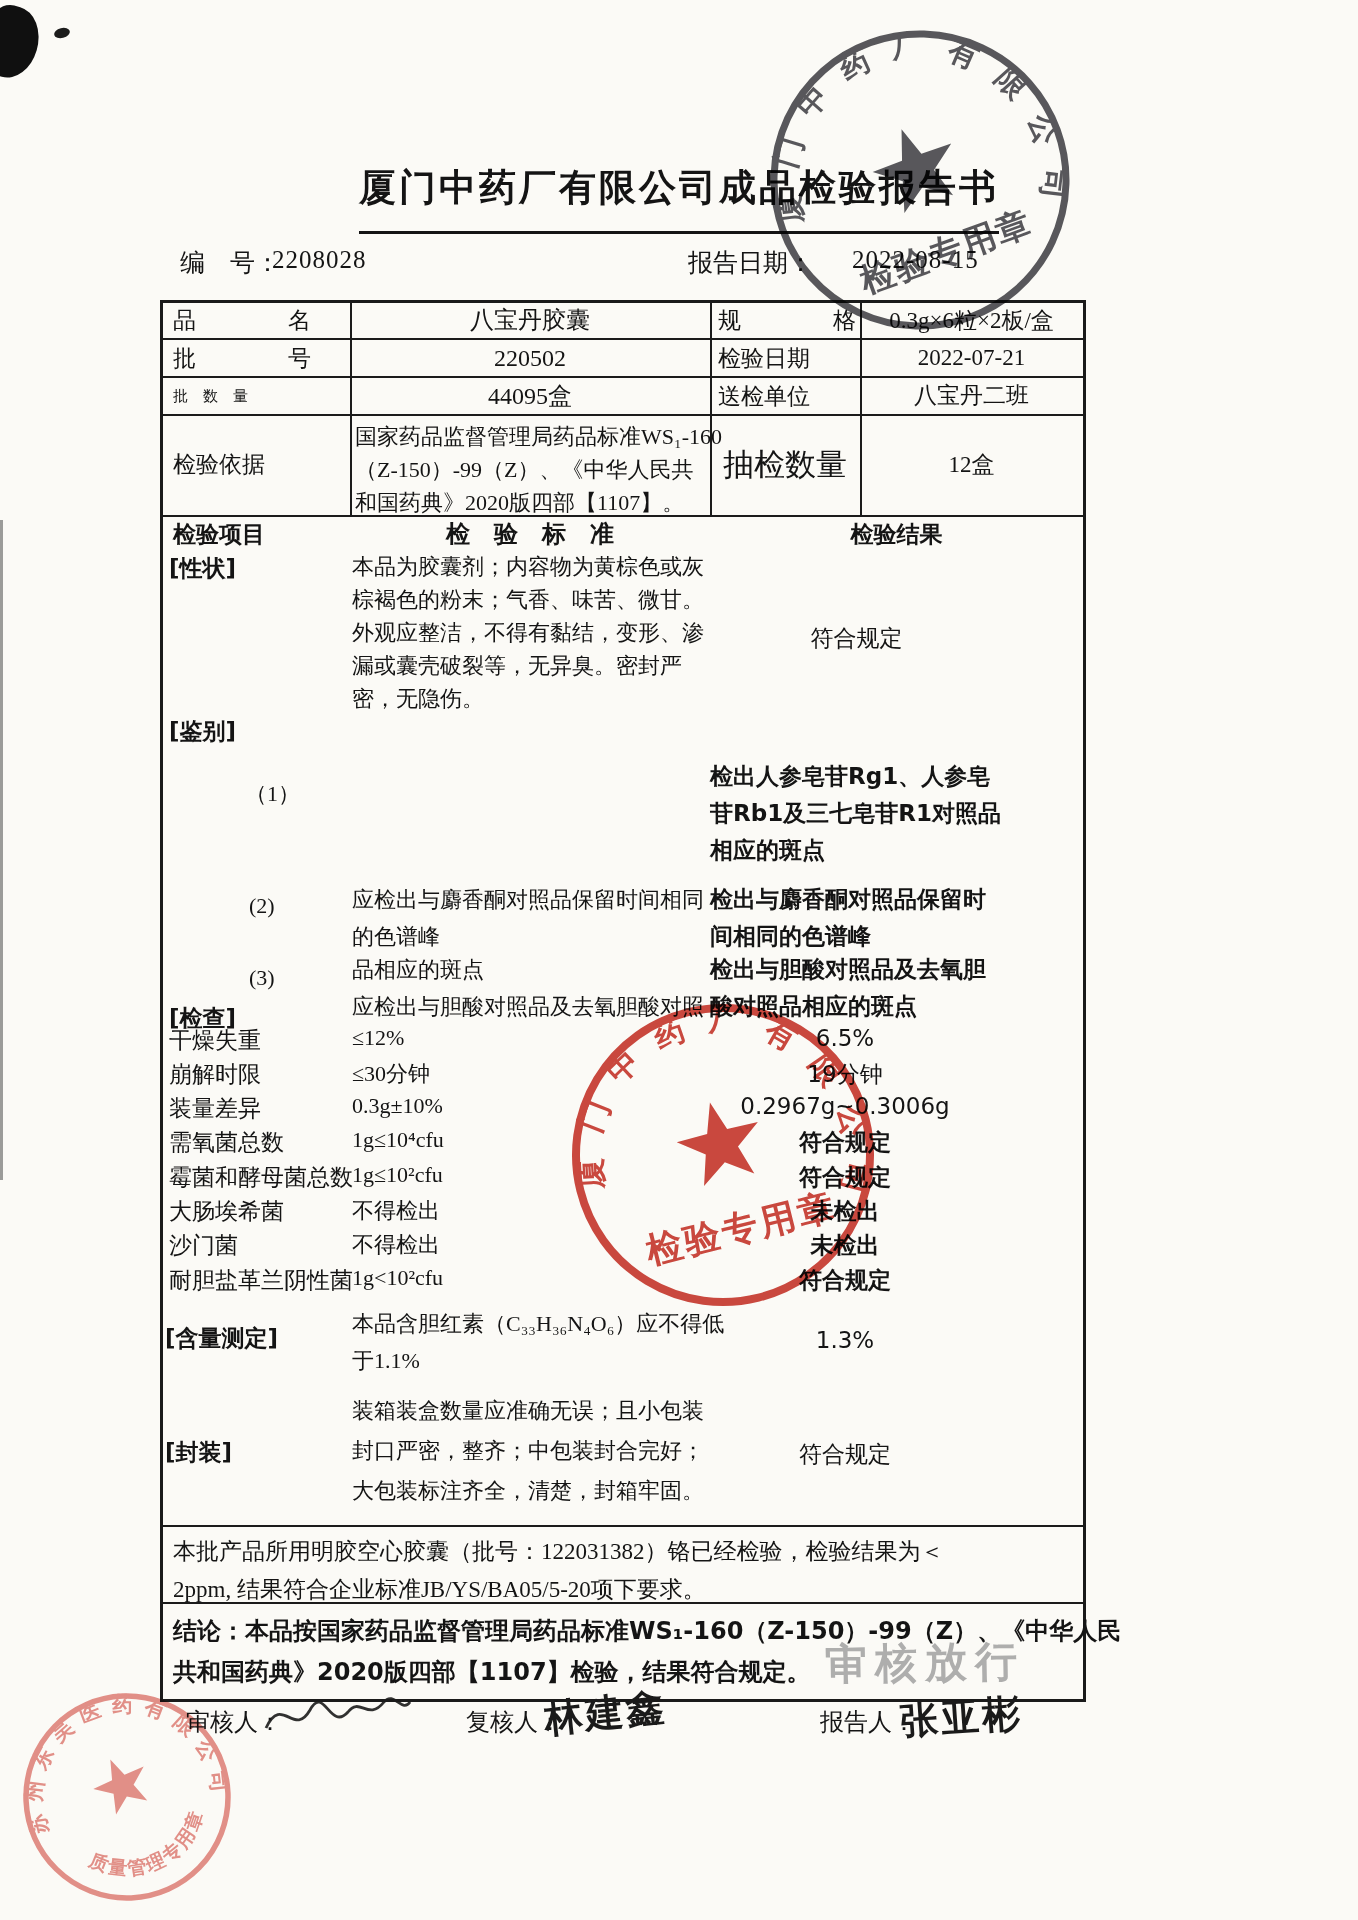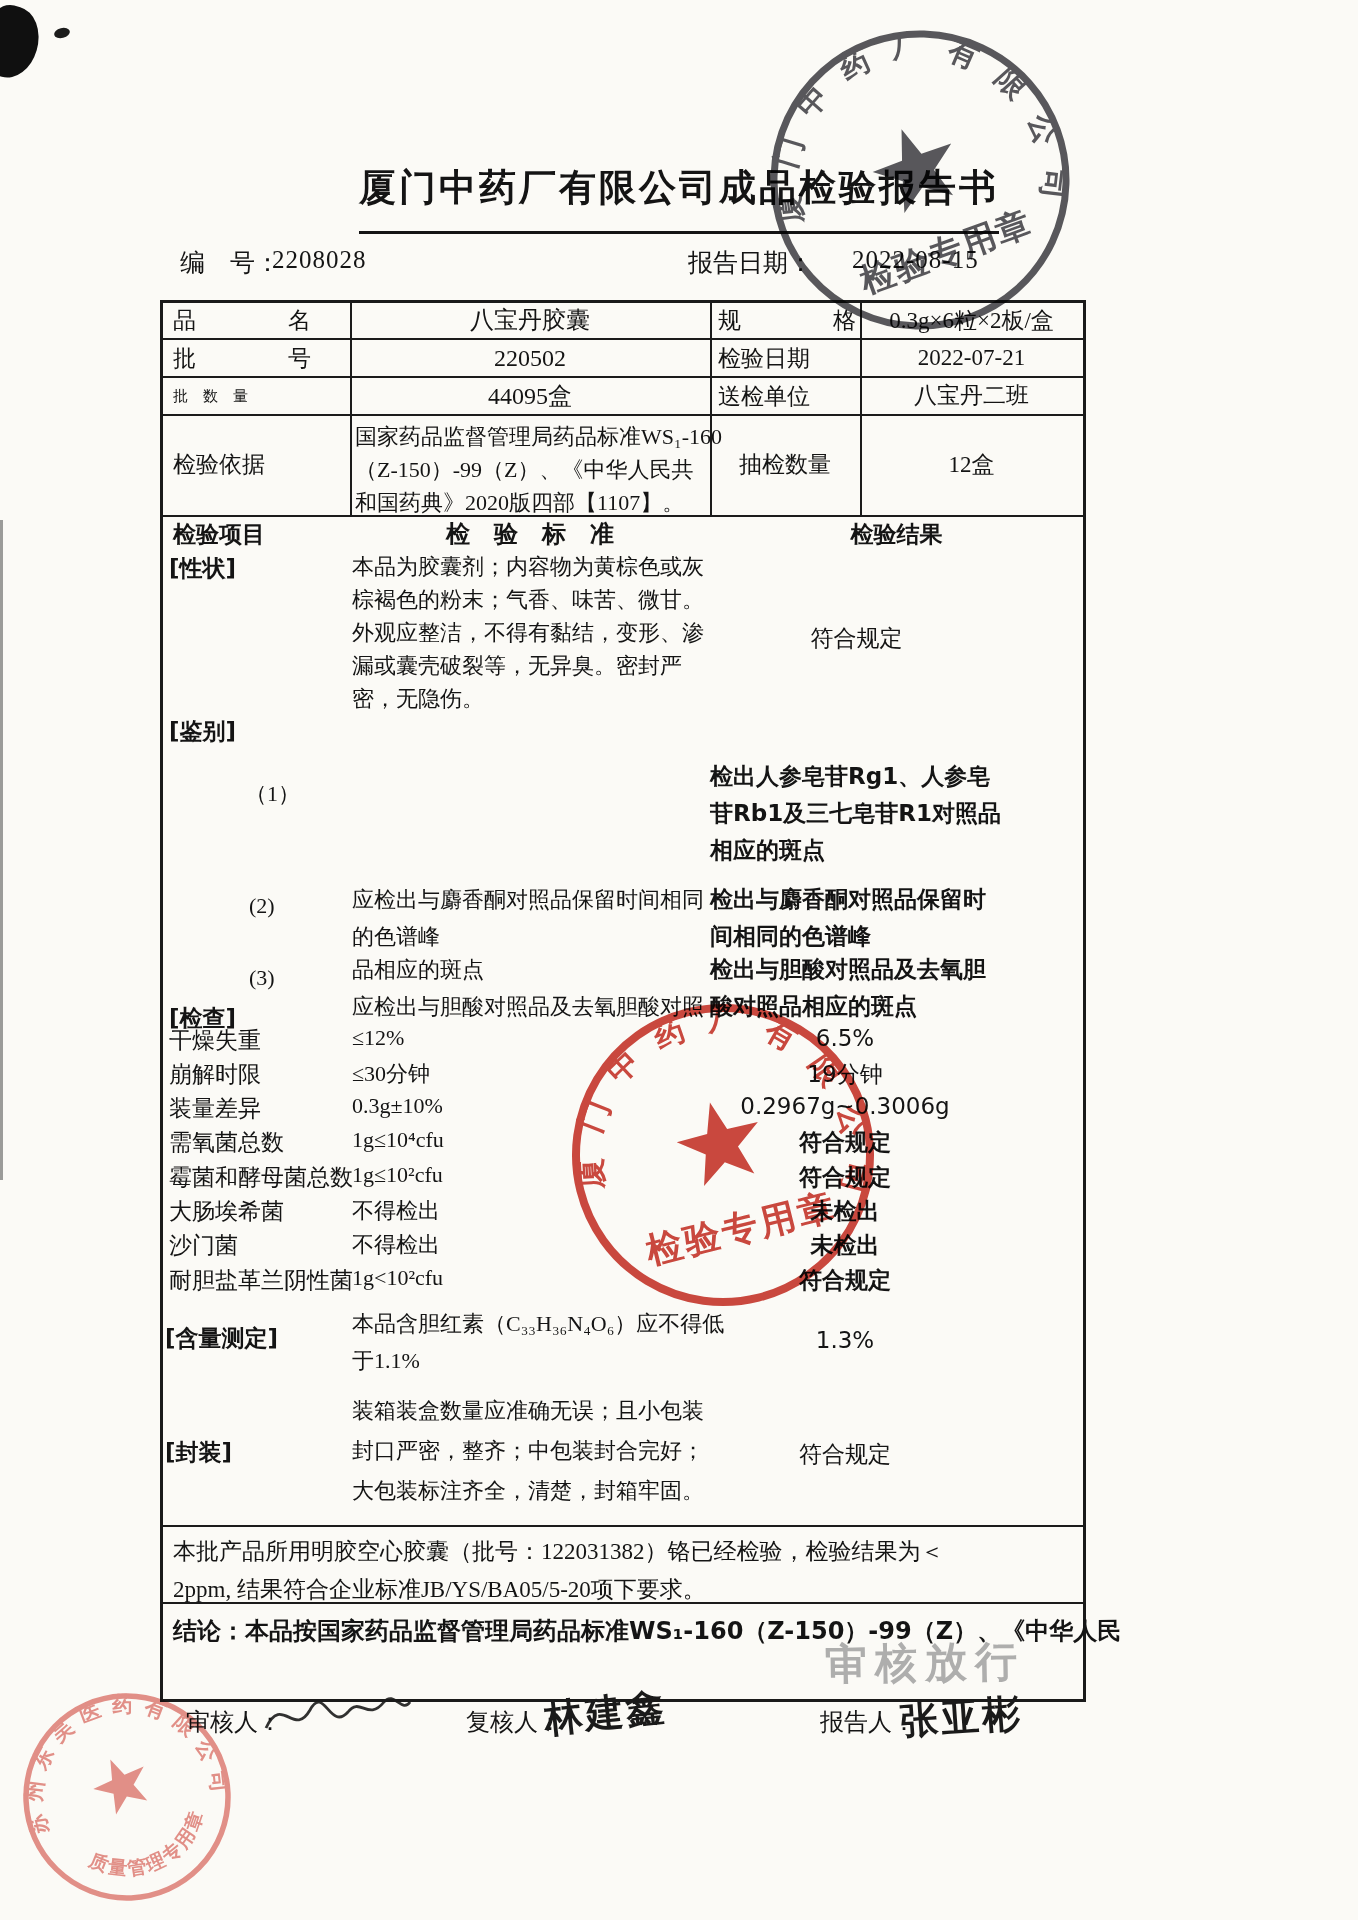--- a/index.html
+++ b/index.html
@@ -60,21 +60,21 @@
   <div class="cell ctr" style="left:187px;top:75px;width:360px;height:36px;line-height:36px;font-size:24px">44095盒</div>
   <div class="cell sans" style="left:555px;top:75px;height:36px;line-height:36px;font-size:23px">送检单位</div>
   <div class="cell ctr" style="left:697px;top:75px;width:223px;height:36px;line-height:36px;font-size:23px">八宝丹二班</div>
 
   <div class="cell sans" style="left:10px;top:111px;height:101px;line-height:101px;font-size:23px">检验依据</div>
   <div class="cell" style="left:192px;top:117px">
     <div class="std">国家药品监督管理局药品标准WS₁-160</div>
     <div class="std">（Z-150）-99（Z）、《中华人民共</div>
     <div class="std">和国药典》2020版四部【1107】。</div>
   </div>
-  <div class="cell sans ctr" style="left:547px;top:111px;width:150px;height:101px;line-height:101px;font-size:23px">抽检数量</div>
+  <div class="cell sans ctr" style="left:547px;top:111px;width:150px;height:101px;line-height:101px;font-size:31px">抽检数量</div>
   <div class="cell ctr" style="left:697px;top:111px;width:223px;height:101px;line-height:101px;font-size:23px">12盒</div>
 
   <div class="cell sans b" style="left:10px;top:212px;height:38px;line-height:38px;font-size:23px">检验项目</div>
   <div class="cell sans b ctr" style="left:187px;top:212px;width:360px;height:38px;line-height:38px;font-size:24px">检　验　标　准</div>
   <div class="cell sans b ctr" style="left:547px;top:212px;width:373px;height:38px;line-height:38px;font-size:23px">检验结果</div>
 
   <div class="cell sans b" style="left:6px;top:250px;font-size:23px">[性状]</div>
   <div class="cell" style="left:189px;top:247px">
     <div class="std">本品为胶囊剂；内容物为黄棕色或灰</div>
     <div class="std">棕褐色的粉末；气香、味苦、微甘。</div>
@@ -162,20 +162,21 @@
   </div>
   <div class="cell res ctr" style="left:547px;top:1136px;width:270px">符合规定</div>
 
   <div class="cell" style="left:10px;top:1230px">
     <div style="font-size:23px;line-height:38px">本批产品所用明胶空心胶囊（批号：122031382）铬已经检验，检验结果为＜</div>
     <div style="font-size:23px;line-height:38px">2ppm, 结果符合企业标准JB/YS/BA05/5-20项下要求。</div>
   </div>
 
   <div class="cell sans b" style="left:10px;top:1308px">
     <div style="font-size:24px;line-height:41px">结论：本品按国家药品监督管理局药品标准WS₁-160（Z-150）-99（Z）、《中华人民</div>
+    <div style="font-size:24px;line-height:41px">共和国药典》2020版四部【1107】检验，结果符合规定。</div>
   </div>
   <div class="cell sans b" style="left:662px;top:1332px;font-size:42px;letter-spacing:8px;color:#9c9c9c;opacity:.8;transform:rotate(-1deg)">审核放行</div>
 </div>
 
 <span class="a" style="left:186px;top:1706px;font-size:24px">审核人：</span>
 <svg class="a" style="left:258px;top:1686px" width="160" height="60" viewBox="0 0 160 60">
   <path d="M8,42 C24,8 36,52 52,24 C66,-2 72,46 90,26 C102,10 110,36 126,16 C136,4 144,28 152,16" fill="none" stroke="#1b1b1b" stroke-width="2.8" opacity=".9"></path>
 </svg>
 <span class="a" style="left:466px;top:1706px;font-size:24px">复核人：</span>
 <span class="a sig-name" style="left:544px;top:1688px;transform:rotate(-6deg)">林建鑫</span>

